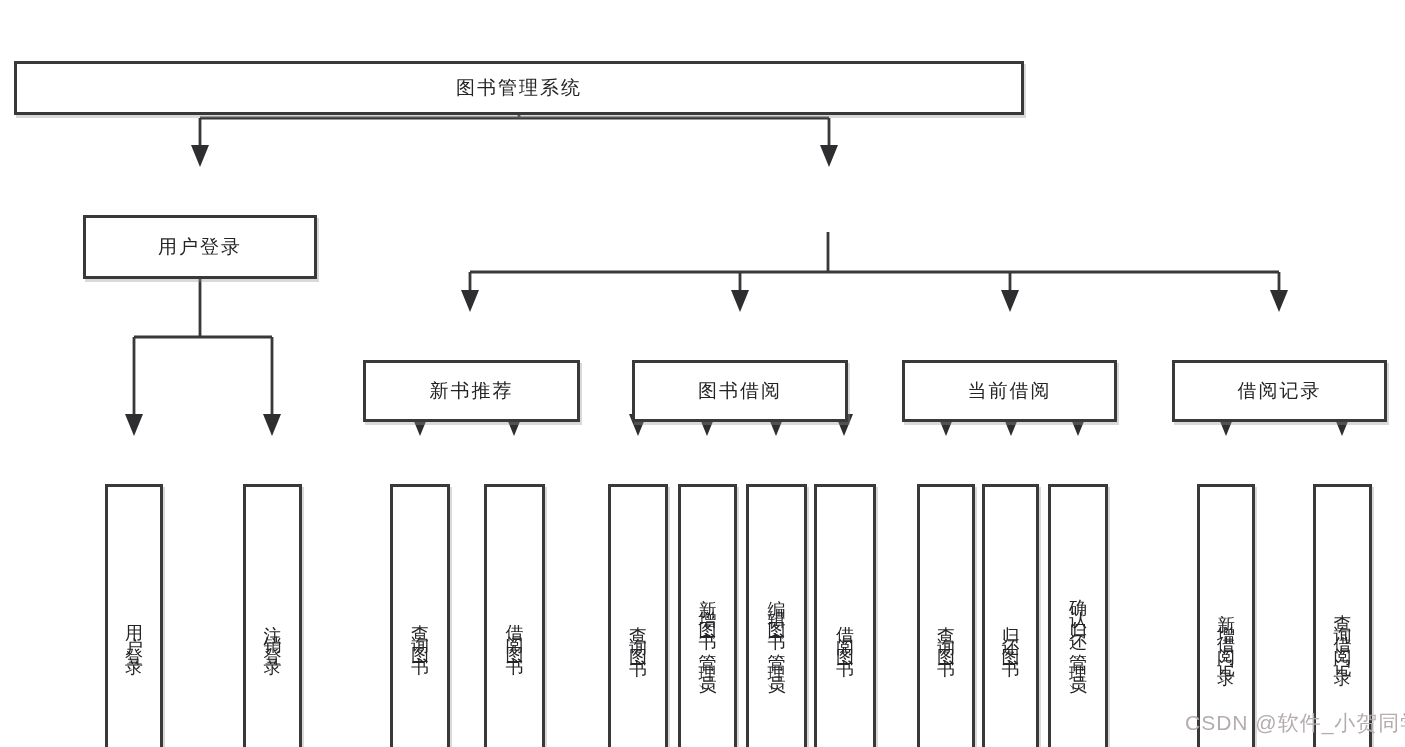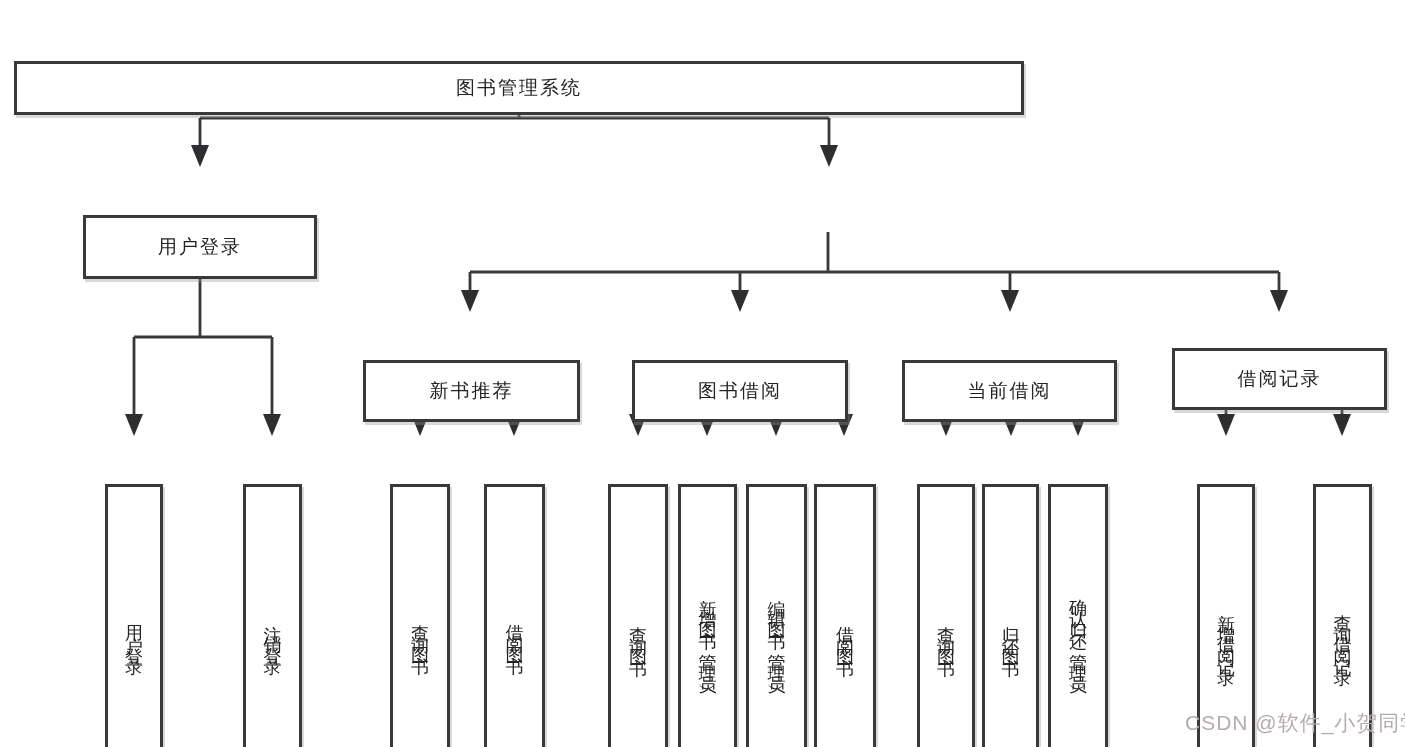--- a/index.html
+++ b/index.html
@@ -21,21 +21,21 @@
     writing-mode:vertical-rl; text-orientation:mixed;
     font-size:18px; letter-spacing:11px; line-height:1; color:#242427; white-space:nowrap;
   }
   
   #n-root          { left:14px;   top:14px;  width:1010px; height:54px; }
   #n-user-login    { left:83px;   top:168px; width:234px;  height:64px; }
   #n-book-mgmt     { left:711px;  top:168px; width:234px;  height:64px; }
   #n-new-book      { left:363px;  top:313px; width:217px;  height:62px;justify-content:center; }
   #n-book-borrow   { left:632px;  top:313px; width:216px;  height:62px; }
   #n-cur-borrow    { left:902px;  top:313px; width:215px;  height:62px; }
-  #n-borrow-rec    { left:1172px; top:301px; width:215px;  height:62px; }
+  #n-borrow-rec    { left:1172px; top:313px; width:215px;  height:62px; }
   #n-login-leaf    { left:105px;  top:437px; width:58px;   height:298px; }
   #n-logout-leaf   { left:243px;  top:437px; width:59px;   height:298px; }
   #n-nb-query      { left:390px;  top:437px; width:60px;   height:296px; }
   #n-nb-borrow     { left:484px;  top:437px; width:61px;   height:296px; }
   #n-bb-query      { left:608px;  top:437px; width:60px;   height:300px; }
   #n-bb-add        { left:678px;  top:437px; width:59px;   height:300px; }
   #n-bb-edit       { left:746px;  top:437px; width:61px;   height:300px; }
   #n-bb-borrow     { left:814px;  top:437px; width:62px;   height:300px; }
   #n-cb-query      { left:917px;  top:437px; width:58px;   height:300px; }
   #n-cb-return     { left:982px;  top:437px; width:57px;   height:300px; }

